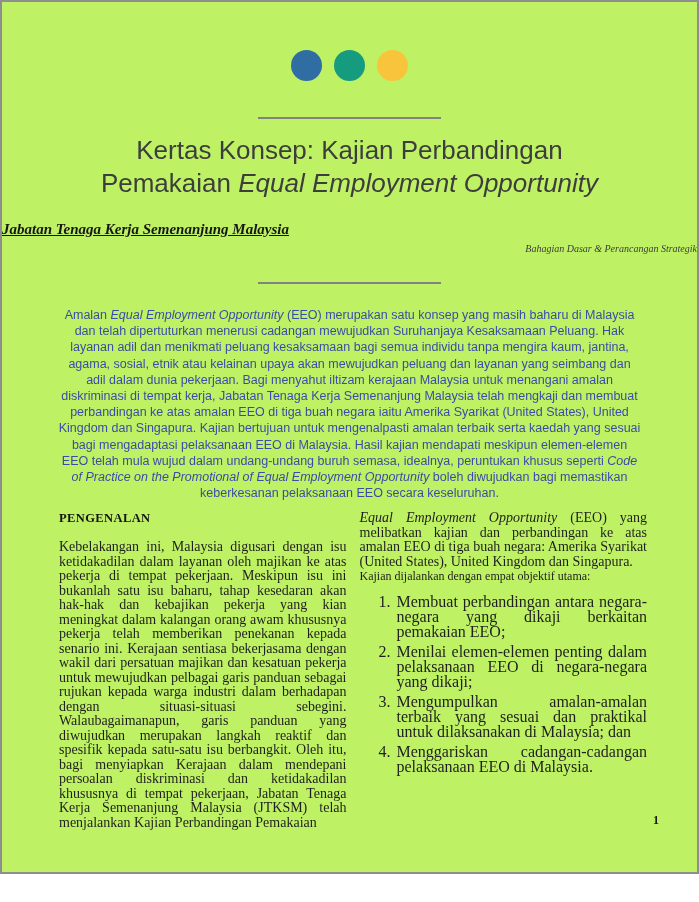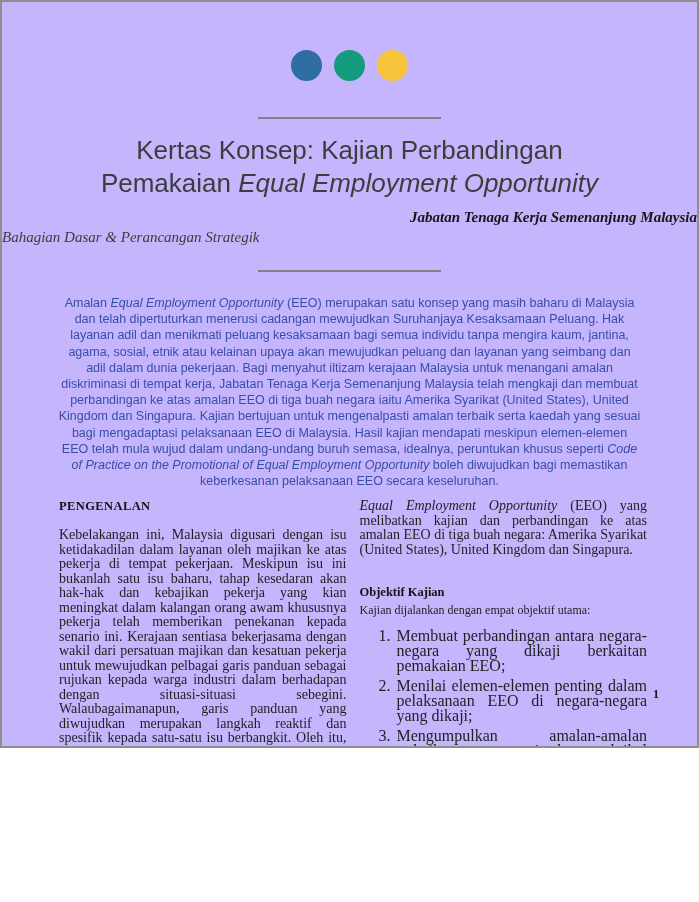--- a/index.html
+++ b/index.html
@@ -1,21 +1,21 @@
 <!DOCTYPE html>
 <html><head>
 <meta charset="utf-8">
 <style>
   html, body { margin: 0; padding: 0; background: #ffffff; }
   .page {
     position: relative;
     width: 699px;
-    height: 748px;
+    height: 874px;
     box-sizing: border-box;
-    background: #c4b5fd;
+    background: #bef264;
     border: 2px solid #8e8e8e;
     overflow: hidden;
     font-family: "Liberation Serif", serif;
     color: #1f1f1f;
   }
   .dots {
     display: flex;
     justify-content: center;
     gap: 12px;
     margin-top: 48px;
@@ -33,31 +33,32 @@
     margin: 15px auto 0;
     text-align: center;
     font-family: "Liberation Sans", sans-serif;
     font-size: 26px;
     line-height: 33px;
     font-weight: 400;
     color: #3d3d3d;
   }
   .doc-title em { font-style: italic; }
   .byline {
-    margin-top: 8px;
-    text-align: right;
+    margin-top: 20px;
+    text-align: left;
     font-size: 15px;
     line-height: 18px;
     font-weight: bold;
     font-style: italic;
     color: #151515;
+    text-decoration: underline;
   }
   .dept, .edition {
-    text-align: left;
-    font-size: 15px;
+    text-align: right;
+    font-size: 10px;
     line-height: 14px;
     font-style: italic;
     color: #3c3c3c;
   }
   .dept { margin-top: 4px; }
   .edition { margin-top: 1px; }
   .abstract {
     width: 582px;
     margin: 23px auto 0;
     text-align: center;
@@ -149,21 +150,20 @@
 
   <div class="columns">
 
     <div class="col">
       <h2 class="section-heading">PENGENALAN</h2>
       <p class="body-par">Kebelakangan ini, Malaysia digusari dengan isu ketidakadilan dalam layanan oleh majikan ke atas pekerja di tempat pekerjaan. Meskipun isu ini bukanlah satu isu baharu, tahap kesedaran akan hak-hak dan kebajikan pekerja yang kian meningkat dalam kalangan orang awam khususnya pekerja telah memberikan penekanan kepada senario ini. Kerajaan sentiasa bekerjasama dengan wakil dari persatuan majikan dan kesatuan pekerja untuk mewujudkan pelbagai garis panduan sebagai rujukan kepada warga industri dalam berhadapan dengan situasi-situasi sebegini. Walaubagaimanapun, garis panduan yang diwujudkan merupakan langkah reaktif dan spesifik kepada satu-satu isu berbangkit. Oleh itu, bagi menyiapkan Kerajaan dalam mendepani persoalan diskriminasi dan ketidakadilan khususnya di tempat pekerjaan, Jabatan Tenaga Kerja Semenanjung Malaysia (JTKSM) telah menjalankan Kajian Perbandingan Pemakaian</p>
     </div>
 
     <div class="col">
       <p class="body-par"><em>Equal Employment Opportunity</em><span> (EEO) yang melibatkan kajian dan perbandingan ke atas amalan EEO di tiga buah negara: Amerika Syarikat (United States), United Kingdom dan Singapura.</span></p>
-      <h3 class="sub-heading">Objektif Kajian</h3>
       <p class="lead-par">Kajian dijalankan dengan empat objektif utama:</p>
       <ol class="objectives-list">
           <li>Membuat perbandingan antara negara-negara yang dikaji berkaitan pemakaian EEO;</li>
           <li>Menilai elemen-elemen penting dalam pelaksanaan EEO di negara-negara yang dikaji;</li>
           <li>Mengumpulkan amalan-amalan terbaik yang sesuai dan praktikal untuk dilaksanakan di Malaysia; dan</li>
           <li>Menggariskan cadangan-cadangan pelaksanaan EEO di Malaysia.</li>
         </ol>
     </div>
 
   </div>

